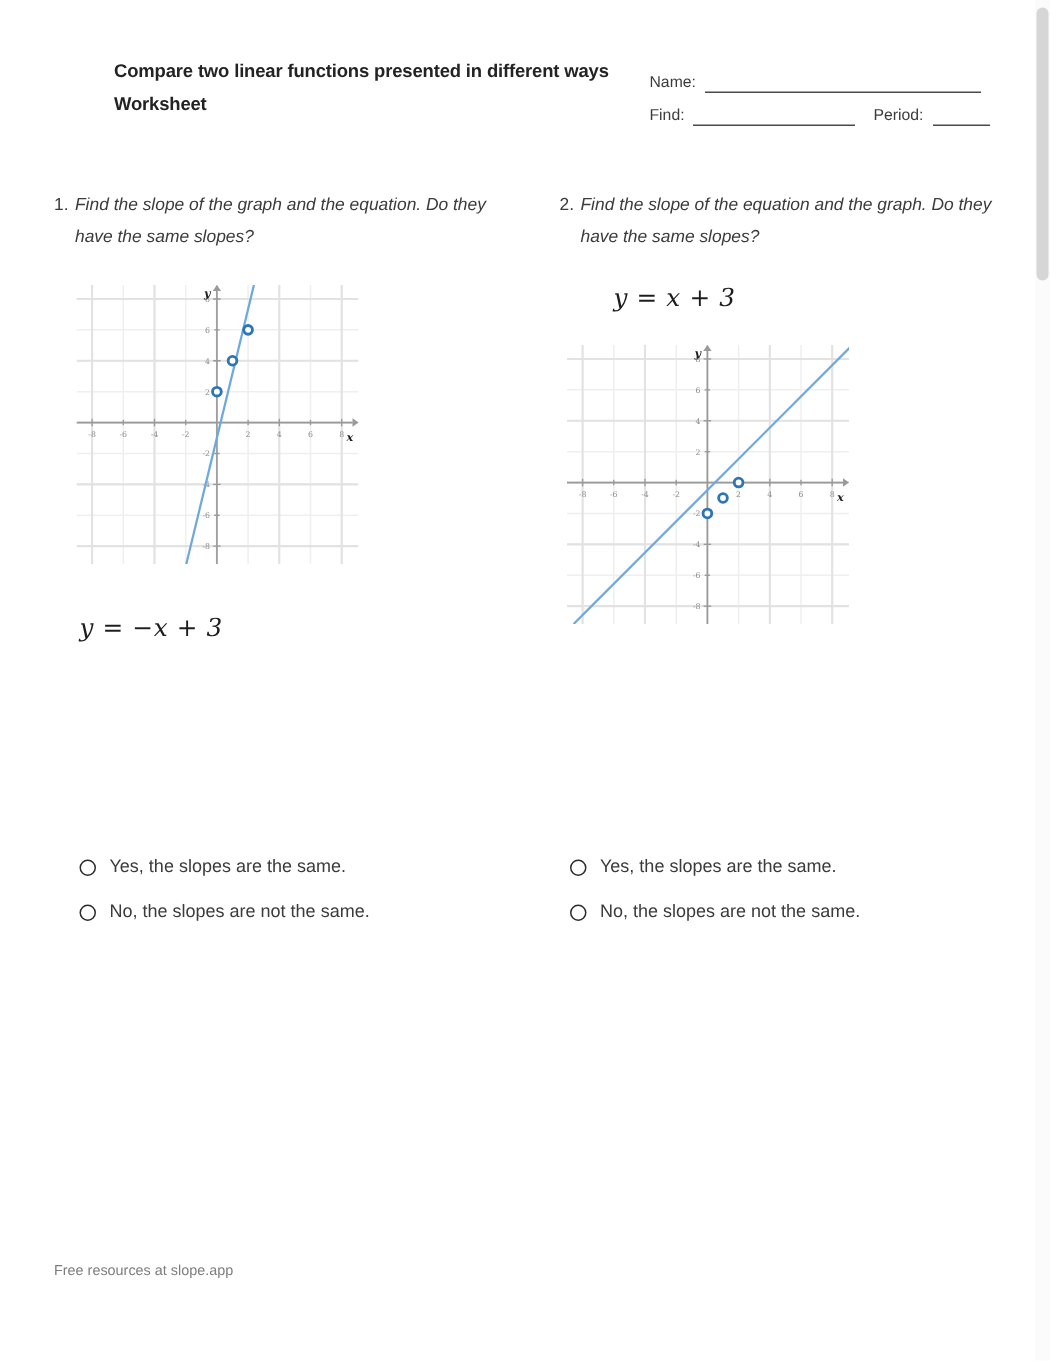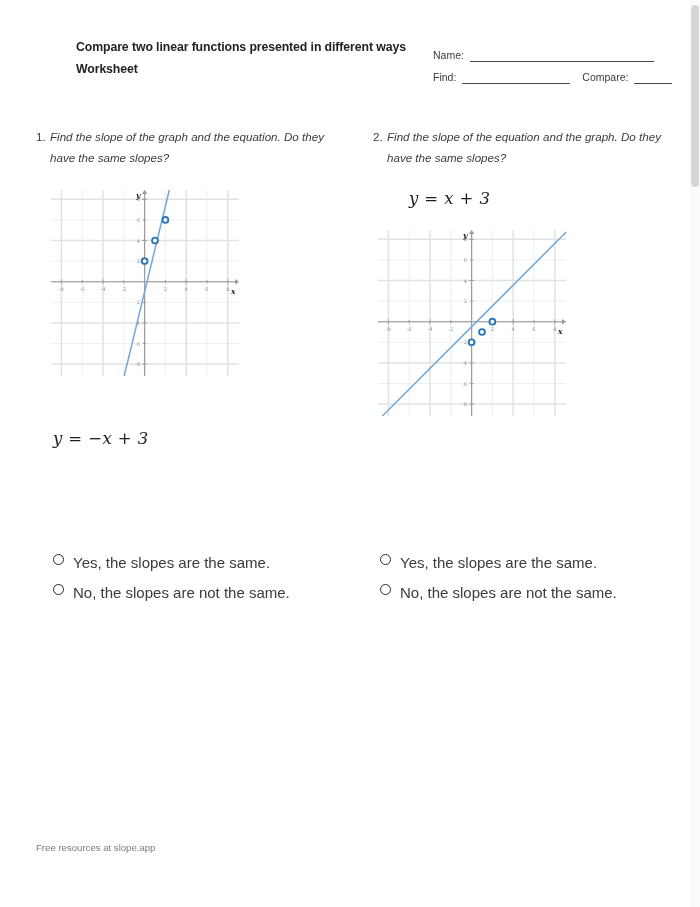--- a/index.html
+++ b/index.html
@@ -89,38 +89,38 @@
   
   .eq {
     position: absolute;
     font-family: "DejaVu Serif", serif;
     font-style: italic;
     font-size: 16.5px;
     color: #1d1d1d;
     letter-spacing: 0.4px;
     white-space: nowrap;
   }
-  .eq-1 { left: 53px; top: 429px; }
+  .eq-1 { left: 53px; top: 409px; }
   .eq-2 { left: 380px; top: 189px; margin-left: 29px; }
 
   
   .graph { position: absolute; }
   .graph-1 { left: 51px; top: 190px; width: 188px; height: 186px; }
   .graph-2 { left: 378px; top: 230px; width: 188px; height: 186px; }
   .graph svg { display: block; }
 
   
   .opts { position: absolute; width: 300px; }
   .opts-1 { left: 53px; top: 554px; }
   .opts-2 { left: 380px; top: 554px; }
   .opt {
     display: flex;
-    align-items: flex-start;
+    align-items: flex-end;
     height: 30px;
-    font-size: 15px;
+    font-size: 12px;
     color: #3b3b3b;
   }
   .radio {
     flex: none;
     width: 11px; height: 11px;
     border: 1.4px solid #2b2b2b;
     border-radius: 50%;
     margin-right: 9px;
     background: #fff;
   }
@@ -142,21 +142,21 @@
   <div class="title">Compare two linear functions presented in different ways Worksheet</div>
 
   <div class="meta">
     <div class="meta-row">
       <span class="meta-label">Name:</span>
       <span class="rule rule-name"></span>
     </div>
     <div class="meta-row">
       <span class="meta-label">Find:</span>
       <span class="rule rule-date"></span>
-      <span class="meta-label meta-label-period">Compare:</span>
+      <span class="meta-label meta-label-period">Period:</span>
       <span class="rule rule-period"></span>
     </div>
   </div>
 
   <div class="q q1">
     <span class="q-num">1.</span>
     <span class="q-text">Find the slope of the graph and the equation. Do they have the same slopes?</span>
   </div>
 
   <div class="graph graph-1">

